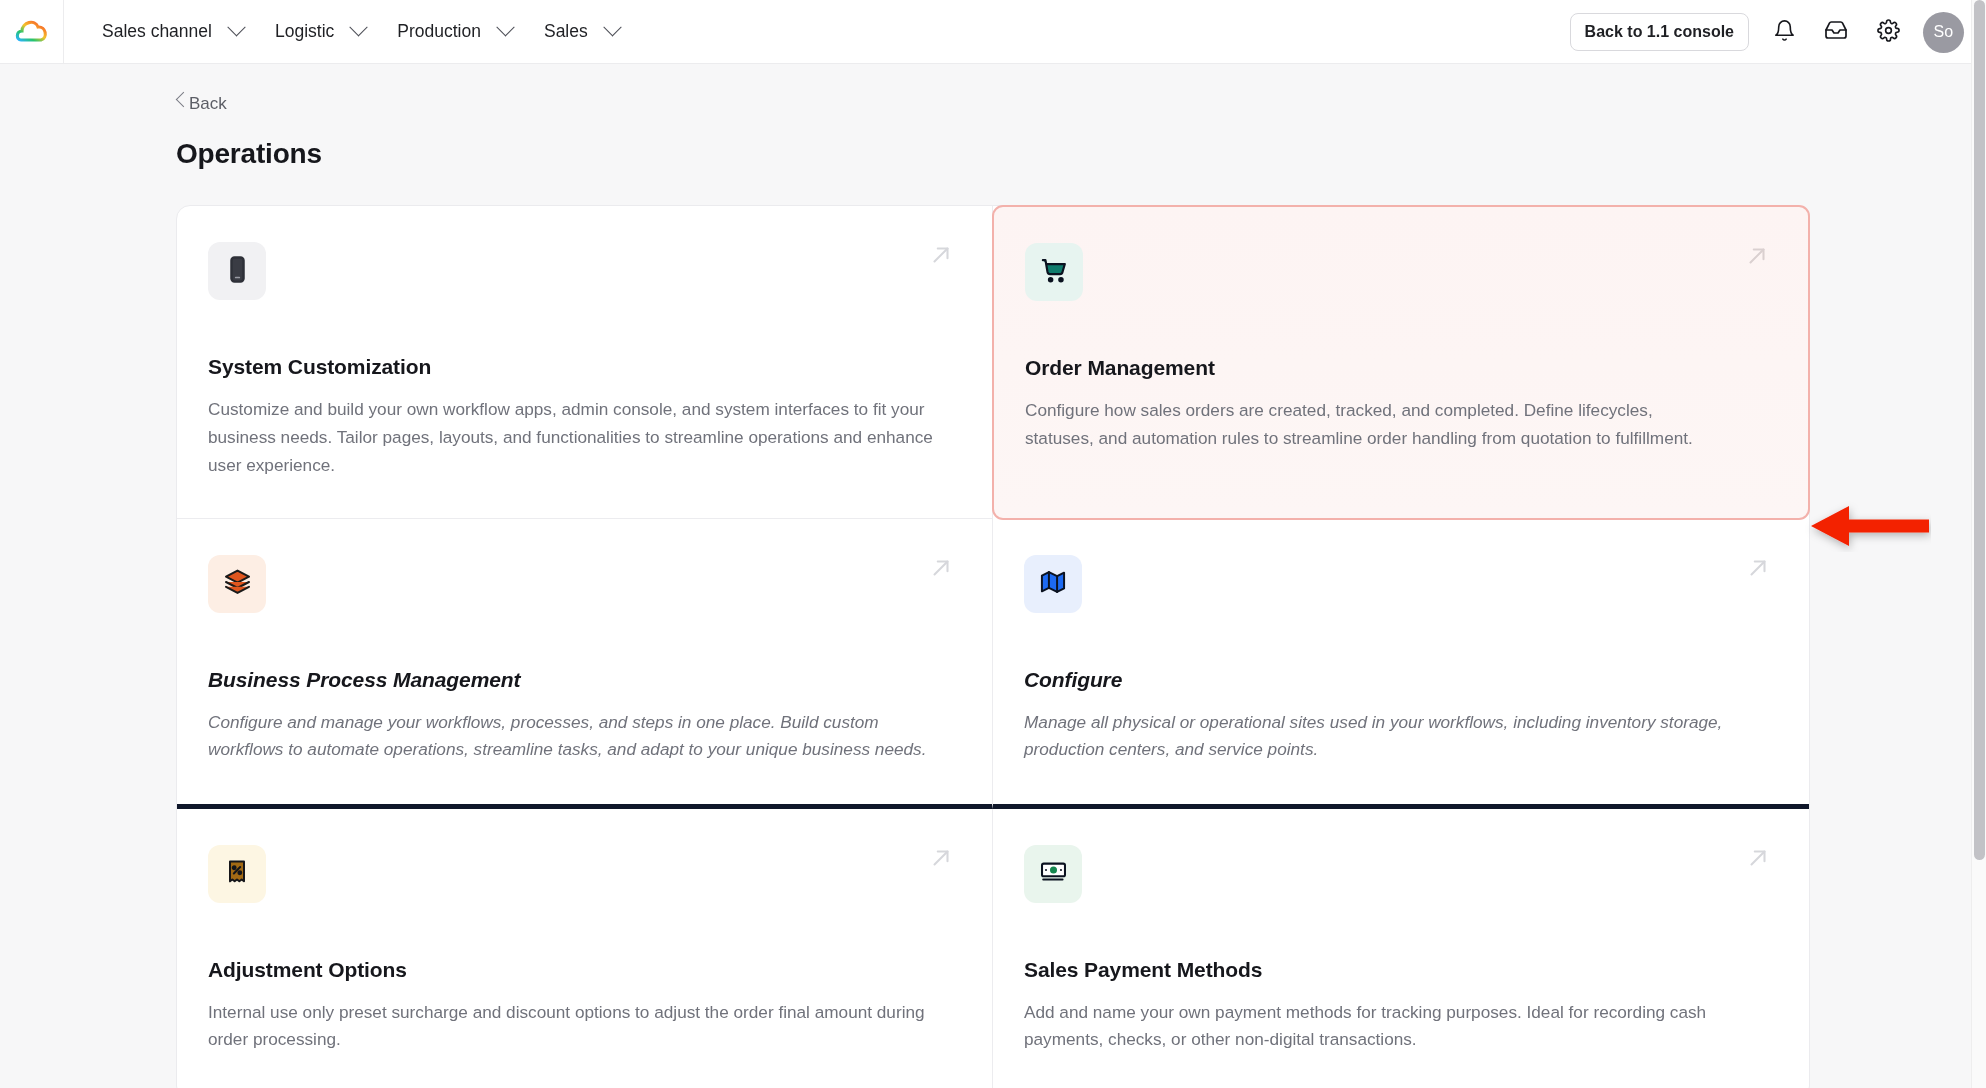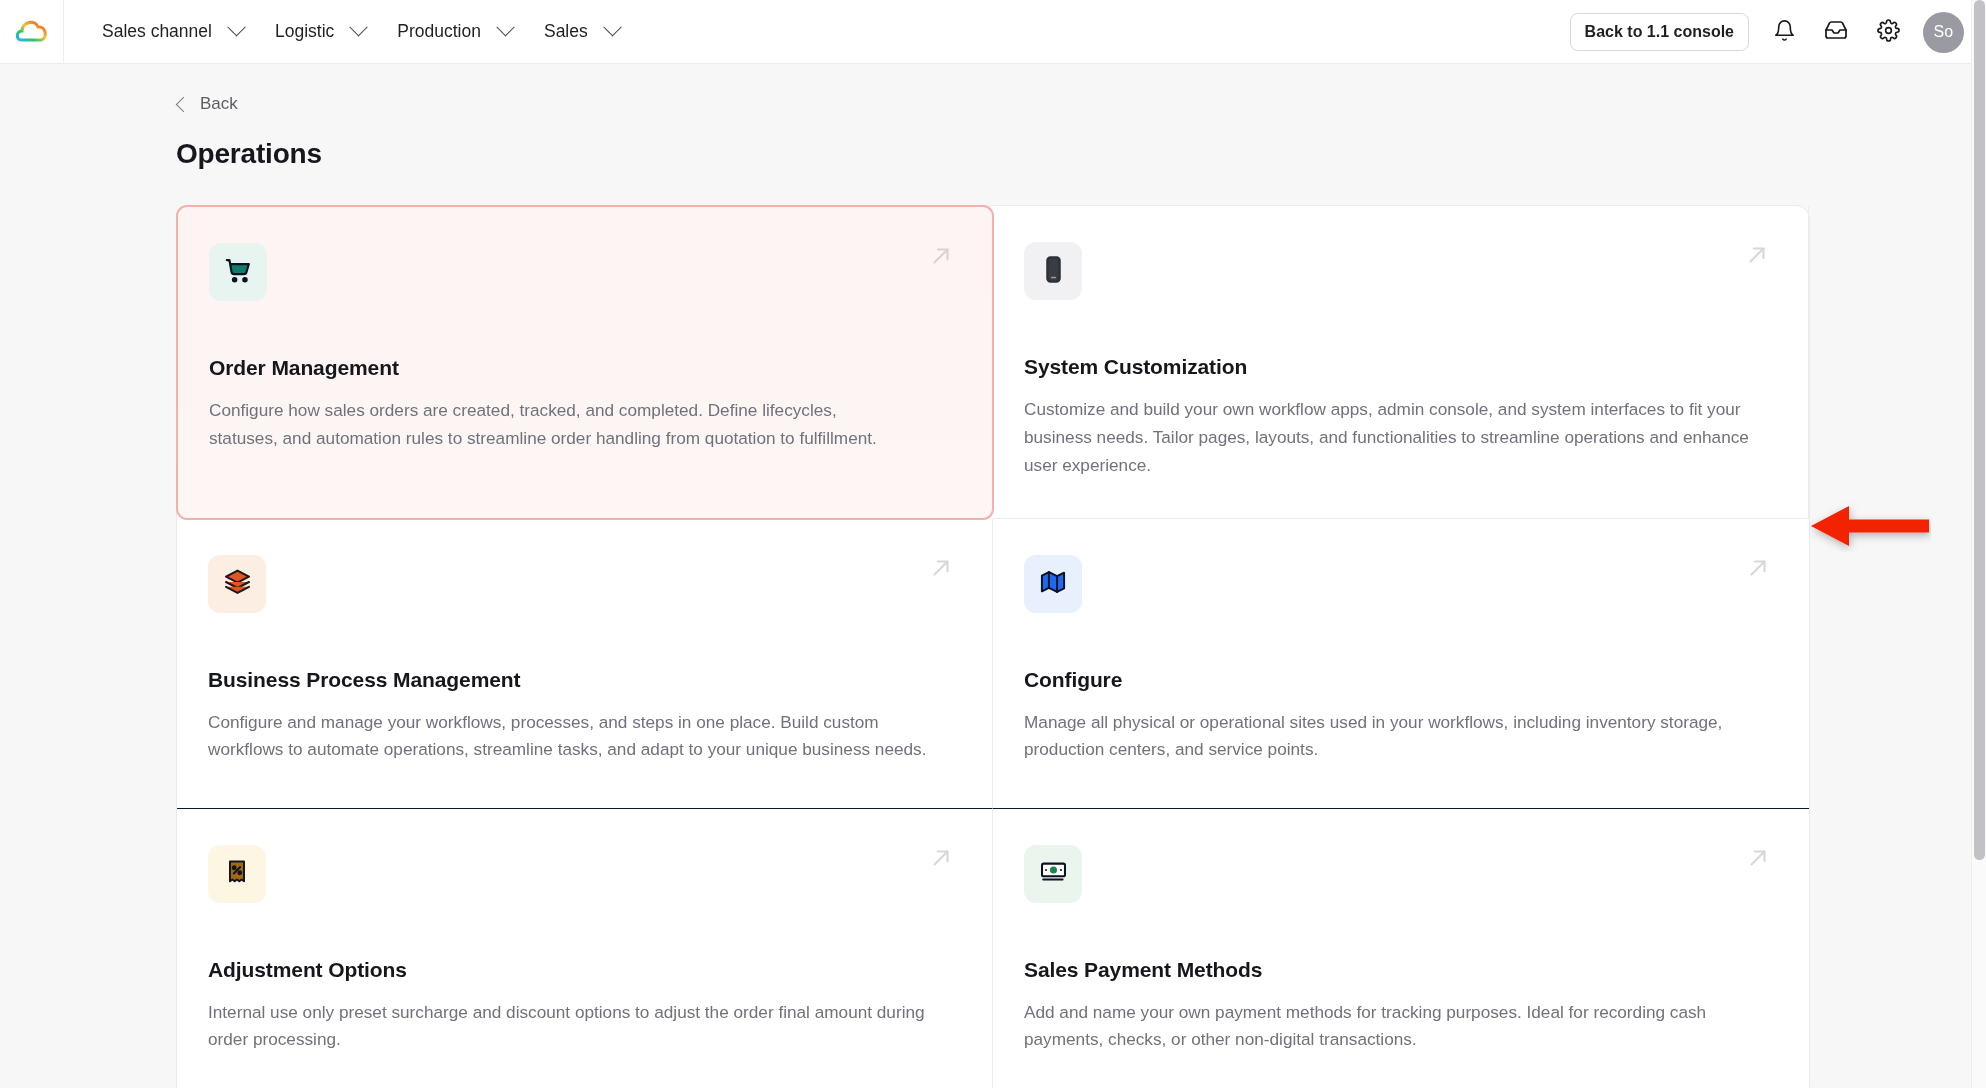--- a/index.html
+++ b/index.html
@@ -94,22 +94,21 @@
     cursor: pointer;
     letter-spacing: .2px;
   }
 
   
   .page { padding: 26px 0 0 0; }
   .page-inner { padding-left: 176px; padding-right: 176px; }
 
   .back-link {
     display: inline-flex;
-    align-items: center;
-    gap: 11px;
+    align-items: flex-start;
     font-size: 17px;
     color: #5c5e66;
     cursor: pointer;
     padding: 4px 2px;
   }
   .back-chev {
     width: 11px; height: 11px;
     border-left: 1.9px solid #7a7c85;
     border-bottom: 1.9px solid #7a7c85;
     transform: rotate(45deg);
@@ -139,21 +138,21 @@
   .card {
     position: relative;
     padding: 36px 38px 38px 31px;
     min-height: 290px;
     cursor: pointer;
     background: transparent;
   }
   
   .card.c0, .card.c2 { border-right: 1px solid #ececef; }
   .card.c0, .card.c1 { border-bottom: 1px solid #ececef; }
-  .card.c2, .card.c3 { border-bottom: 1px solid #0f172a; }
+  .card.c2, .card.c3 { border-bottom: 5px solid #0f172a; font-style: italic; }
 
   .card.highlight {
     border: 2px solid #f3b1ab;
     border-radius: 11px;
     background: linear-gradient(180deg,#fdf4f3 0%, #fdf6f5 100%);
     margin: -1px;
     z-index: 2;
   }
 
   .icon-tile {
@@ -315,57 +314,57 @@
           <defs>
             <filter id="sh" x="-20" y="-20" width="180" height="100">
               <feDropShadow dx="1" dy="3" stdDeviation="4" flood-color="#000000" flood-opacity="0.28"></feDropShadow>
             </filter>
           </defs>
         </svg>
       </div>
 
       <div class="grid">
 
+        <div class="card c0">
+          <div class="icon-tile" style="background:#f1f1f3">
+            <span>
+              <svg width="29" height="29" viewBox="0 0 24 24" fill="none" stroke="#2e3038" stroke-width="2" stroke-linecap="round" stroke-linejoin="round">
+                <rect x="7" y="2" width="10" height="20" rx="2.5" fill="#3a3c44"></rect>
+                <line x1="10.5" y1="18.6" x2="13.5" y2="18.6" stroke="#9a9ca4" stroke-width="1.4"></line>
+              </svg>
+            </span>
+          </div>
+          <span class="ext-arrow">
+            <svg width="26" height="26" viewBox="0 0 24 24" fill="none" stroke="#d4d5da" stroke-width="1.9" stroke-linecap="round" stroke-linejoin="round">
+              <line x1="6" y1="18" x2="18" y2="6"></line>
+              <polyline points="9,6 18,6 18,15"></polyline>
+            </svg>
+          </span>
+          <div class="card-title">System Customization</div>
+          <div class="card-desc">Customize and build your own workflow apps, admin console, and system interfaces to fit your business needs. Tailor pages, layouts, and functionalities to streamline operations and enhance user experience.</div>
+        </div>
+
         <div class="card c1 highlight">
           <div class="icon-tile" style="background:#e7f4f0">
             <span>
               <svg width="31" height="31" viewBox="0 0 24 24" fill="none" stroke="#0b1220" stroke-width="1.7" stroke-linecap="round" stroke-linejoin="round">
                 <path d="M3 4h2l1.6 9.2a2 2 0 0 0 2 1.6h7.6a2 2 0 0 0 2-1.6L20 7H6.2" fill="#0f7b6c"></path>
                 <circle cx="9" cy="19.2" r="1.3" fill="#0b1220"></circle>
                 <circle cx="17" cy="19.2" r="1.3" fill="#0b1220"></circle>
               </svg>
             </span>
           </div>
           <span class="ext-arrow">
             <svg width="26" height="26" viewBox="0 0 24 24" fill="none" stroke="#d9cfcf" stroke-width="1.9" stroke-linecap="round" stroke-linejoin="round">
               <line x1="6" y1="18" x2="18" y2="6"></line>
               <polyline points="9,6 18,6 18,15"></polyline>
             </svg>
           </span>
           <div class="card-title">Order Management</div>
           <div class="card-desc">Configure how sales orders are created, tracked, and completed. Define lifecycles, statuses, and automation rules to streamline order handling from quotation to fulfillment.</div>
-        </div>
-
-        <div class="card c0">
-          <div class="icon-tile" style="background:#f1f1f3">
-            <span>
-              <svg width="29" height="29" viewBox="0 0 24 24" fill="none" stroke="#2e3038" stroke-width="2" stroke-linecap="round" stroke-linejoin="round">
-                <rect x="7" y="2" width="10" height="20" rx="2.5" fill="#3a3c44"></rect>
-                <line x1="10.5" y1="18.6" x2="13.5" y2="18.6" stroke="#9a9ca4" stroke-width="1.4"></line>
-              </svg>
-            </span>
-          </div>
-          <span class="ext-arrow">
-            <svg width="26" height="26" viewBox="0 0 24 24" fill="none" stroke="#d4d5da" stroke-width="1.9" stroke-linecap="round" stroke-linejoin="round">
-              <line x1="6" y1="18" x2="18" y2="6"></line>
-              <polyline points="9,6 18,6 18,15"></polyline>
-            </svg>
-          </span>
-          <div class="card-title">System Customization</div>
-          <div class="card-desc">Customize and build your own workflow apps, admin console, and system interfaces to fit your business needs. Tailor pages, layouts, and functionalities to streamline operations and enhance user experience.</div>
         </div>
 
         <div class="card c2">
           <div class="icon-tile" style="background:#fdeee4">
             <span>
               <svg width="29" height="29" viewBox="0 0 24 24" fill="none" stroke="#1a1a1a" stroke-width="1.7" stroke-linecap="round" stroke-linejoin="round">
                 <polygon points="12,3 21.5,8 12,13 2.5,8" fill="#e0561f"></polygon>
                 <polyline points="2.5,12.4 12,17.4 21.5,12.4" fill="#e0561f"></polyline>
                 <polyline points="2.5,16.4 12,21.4 21.5,16.4" fill="#e0561f"></polyline>
               </svg>

